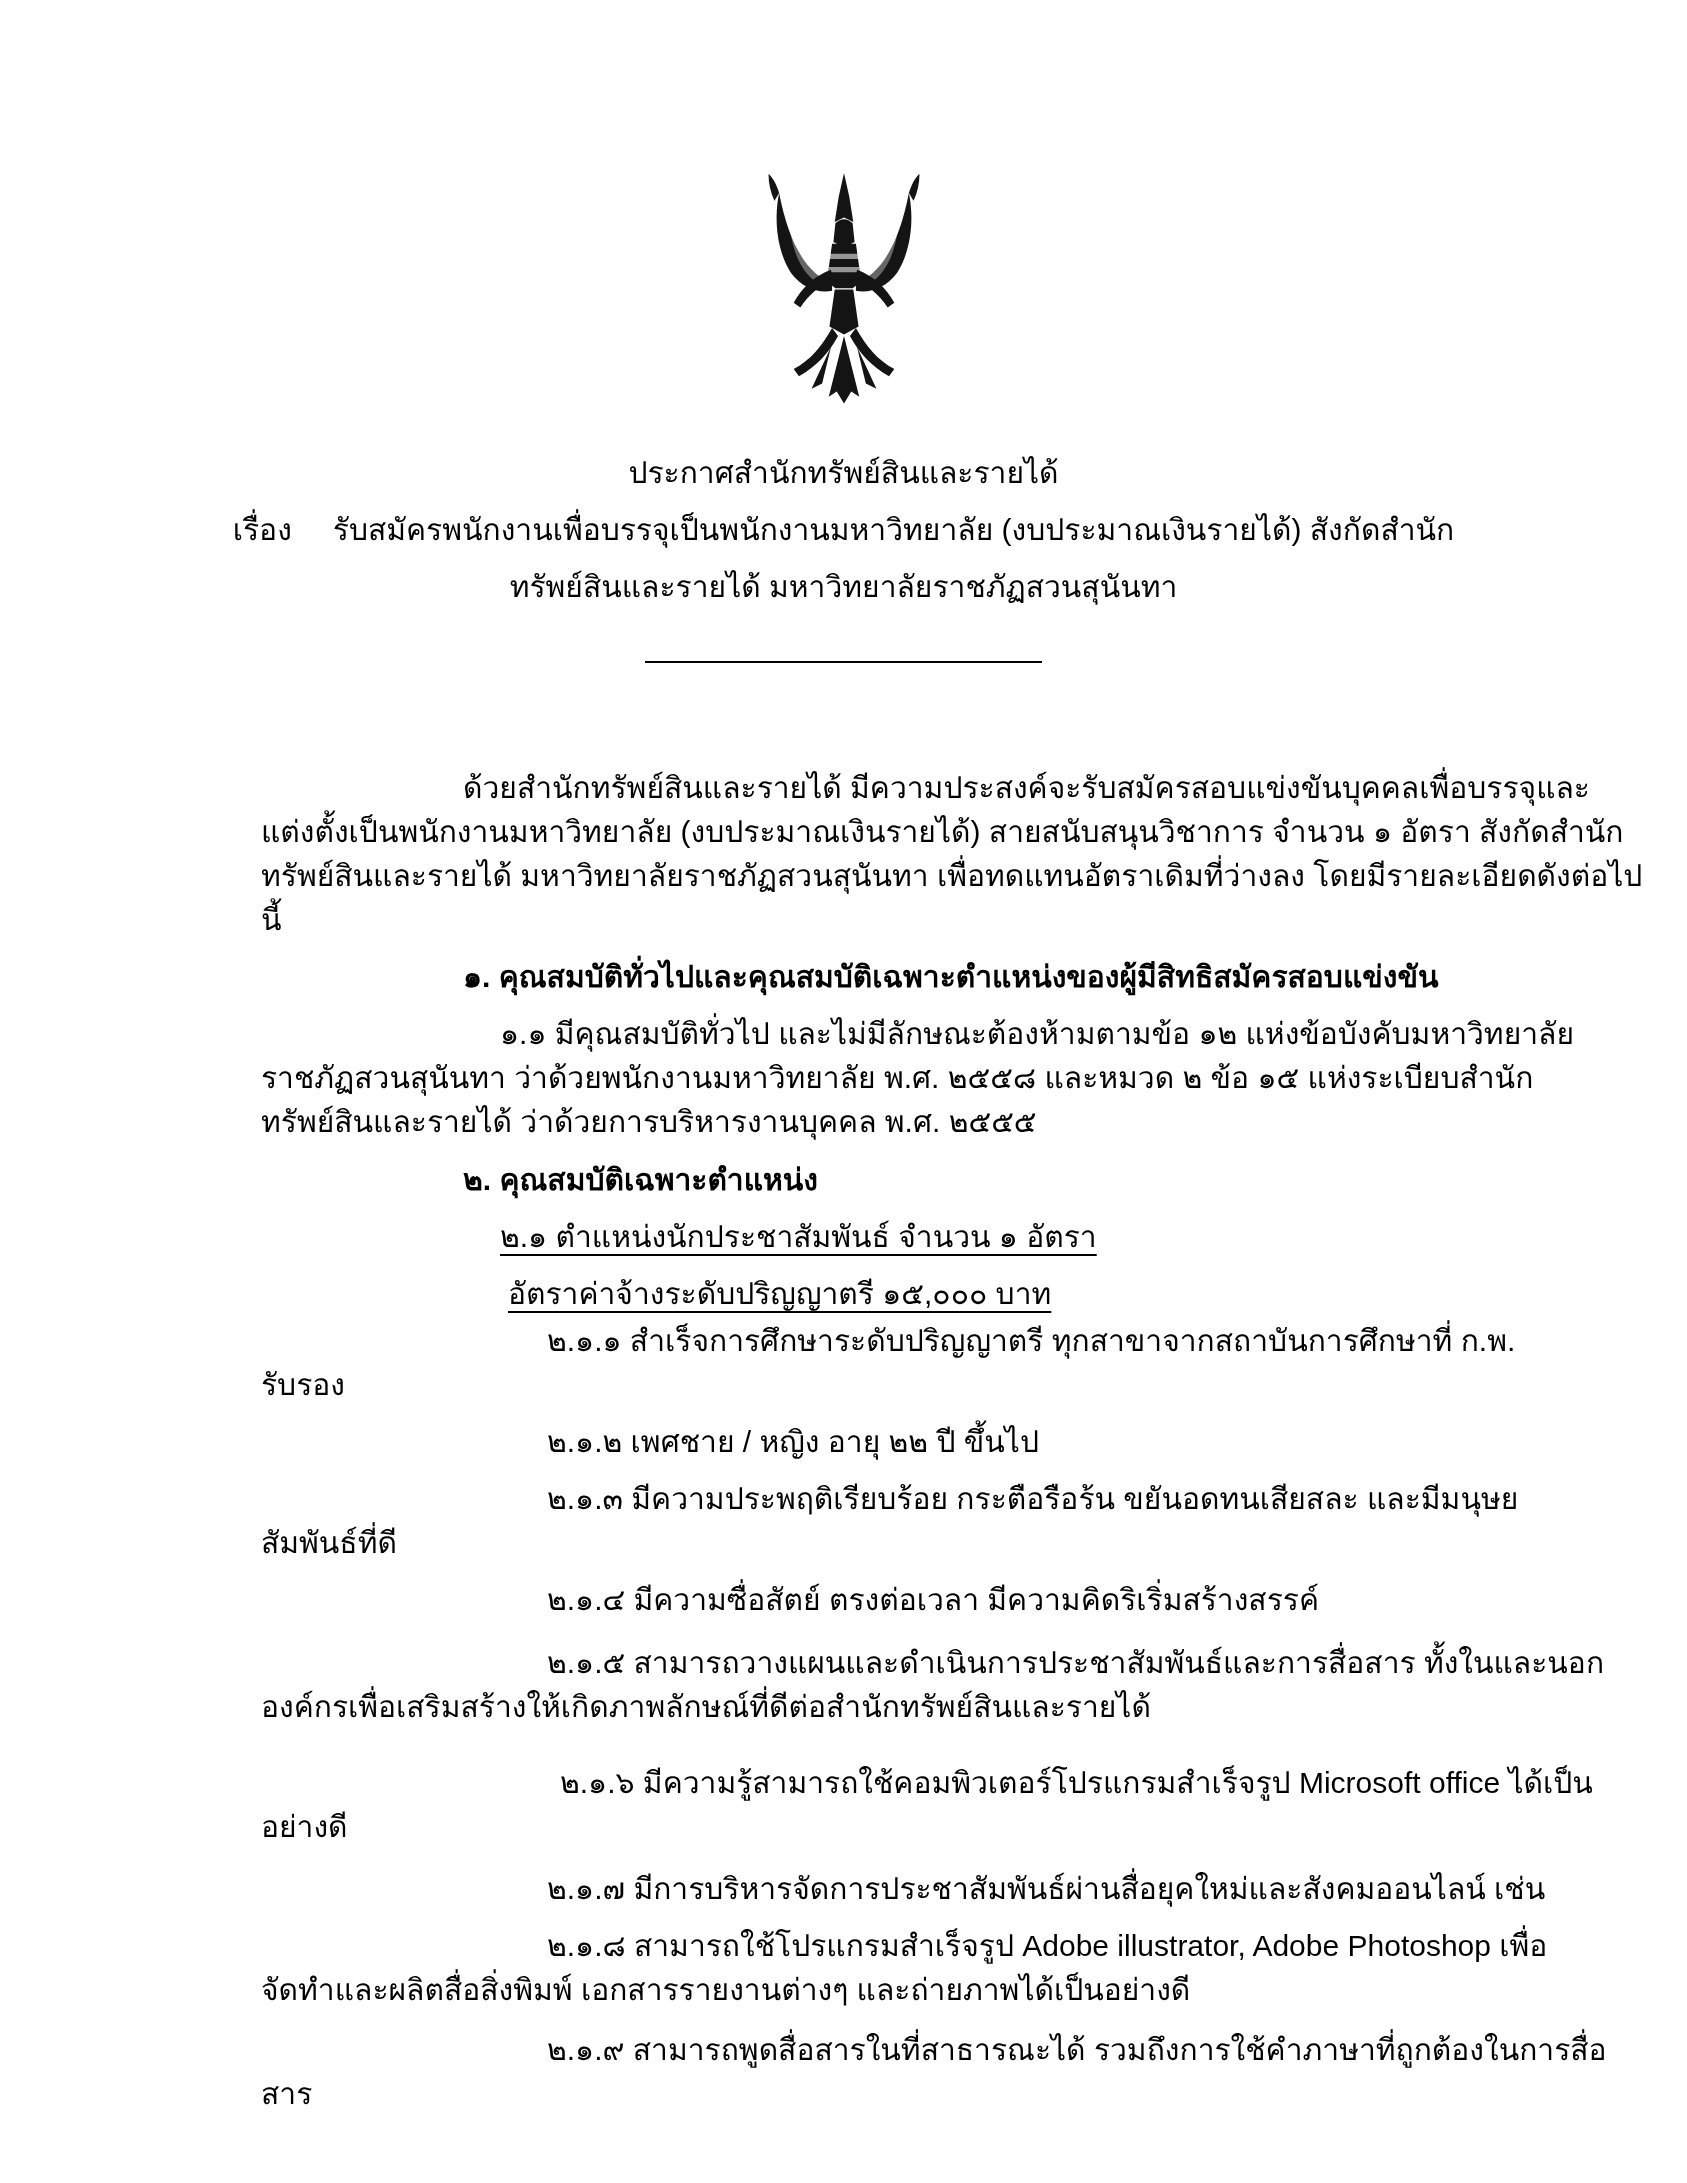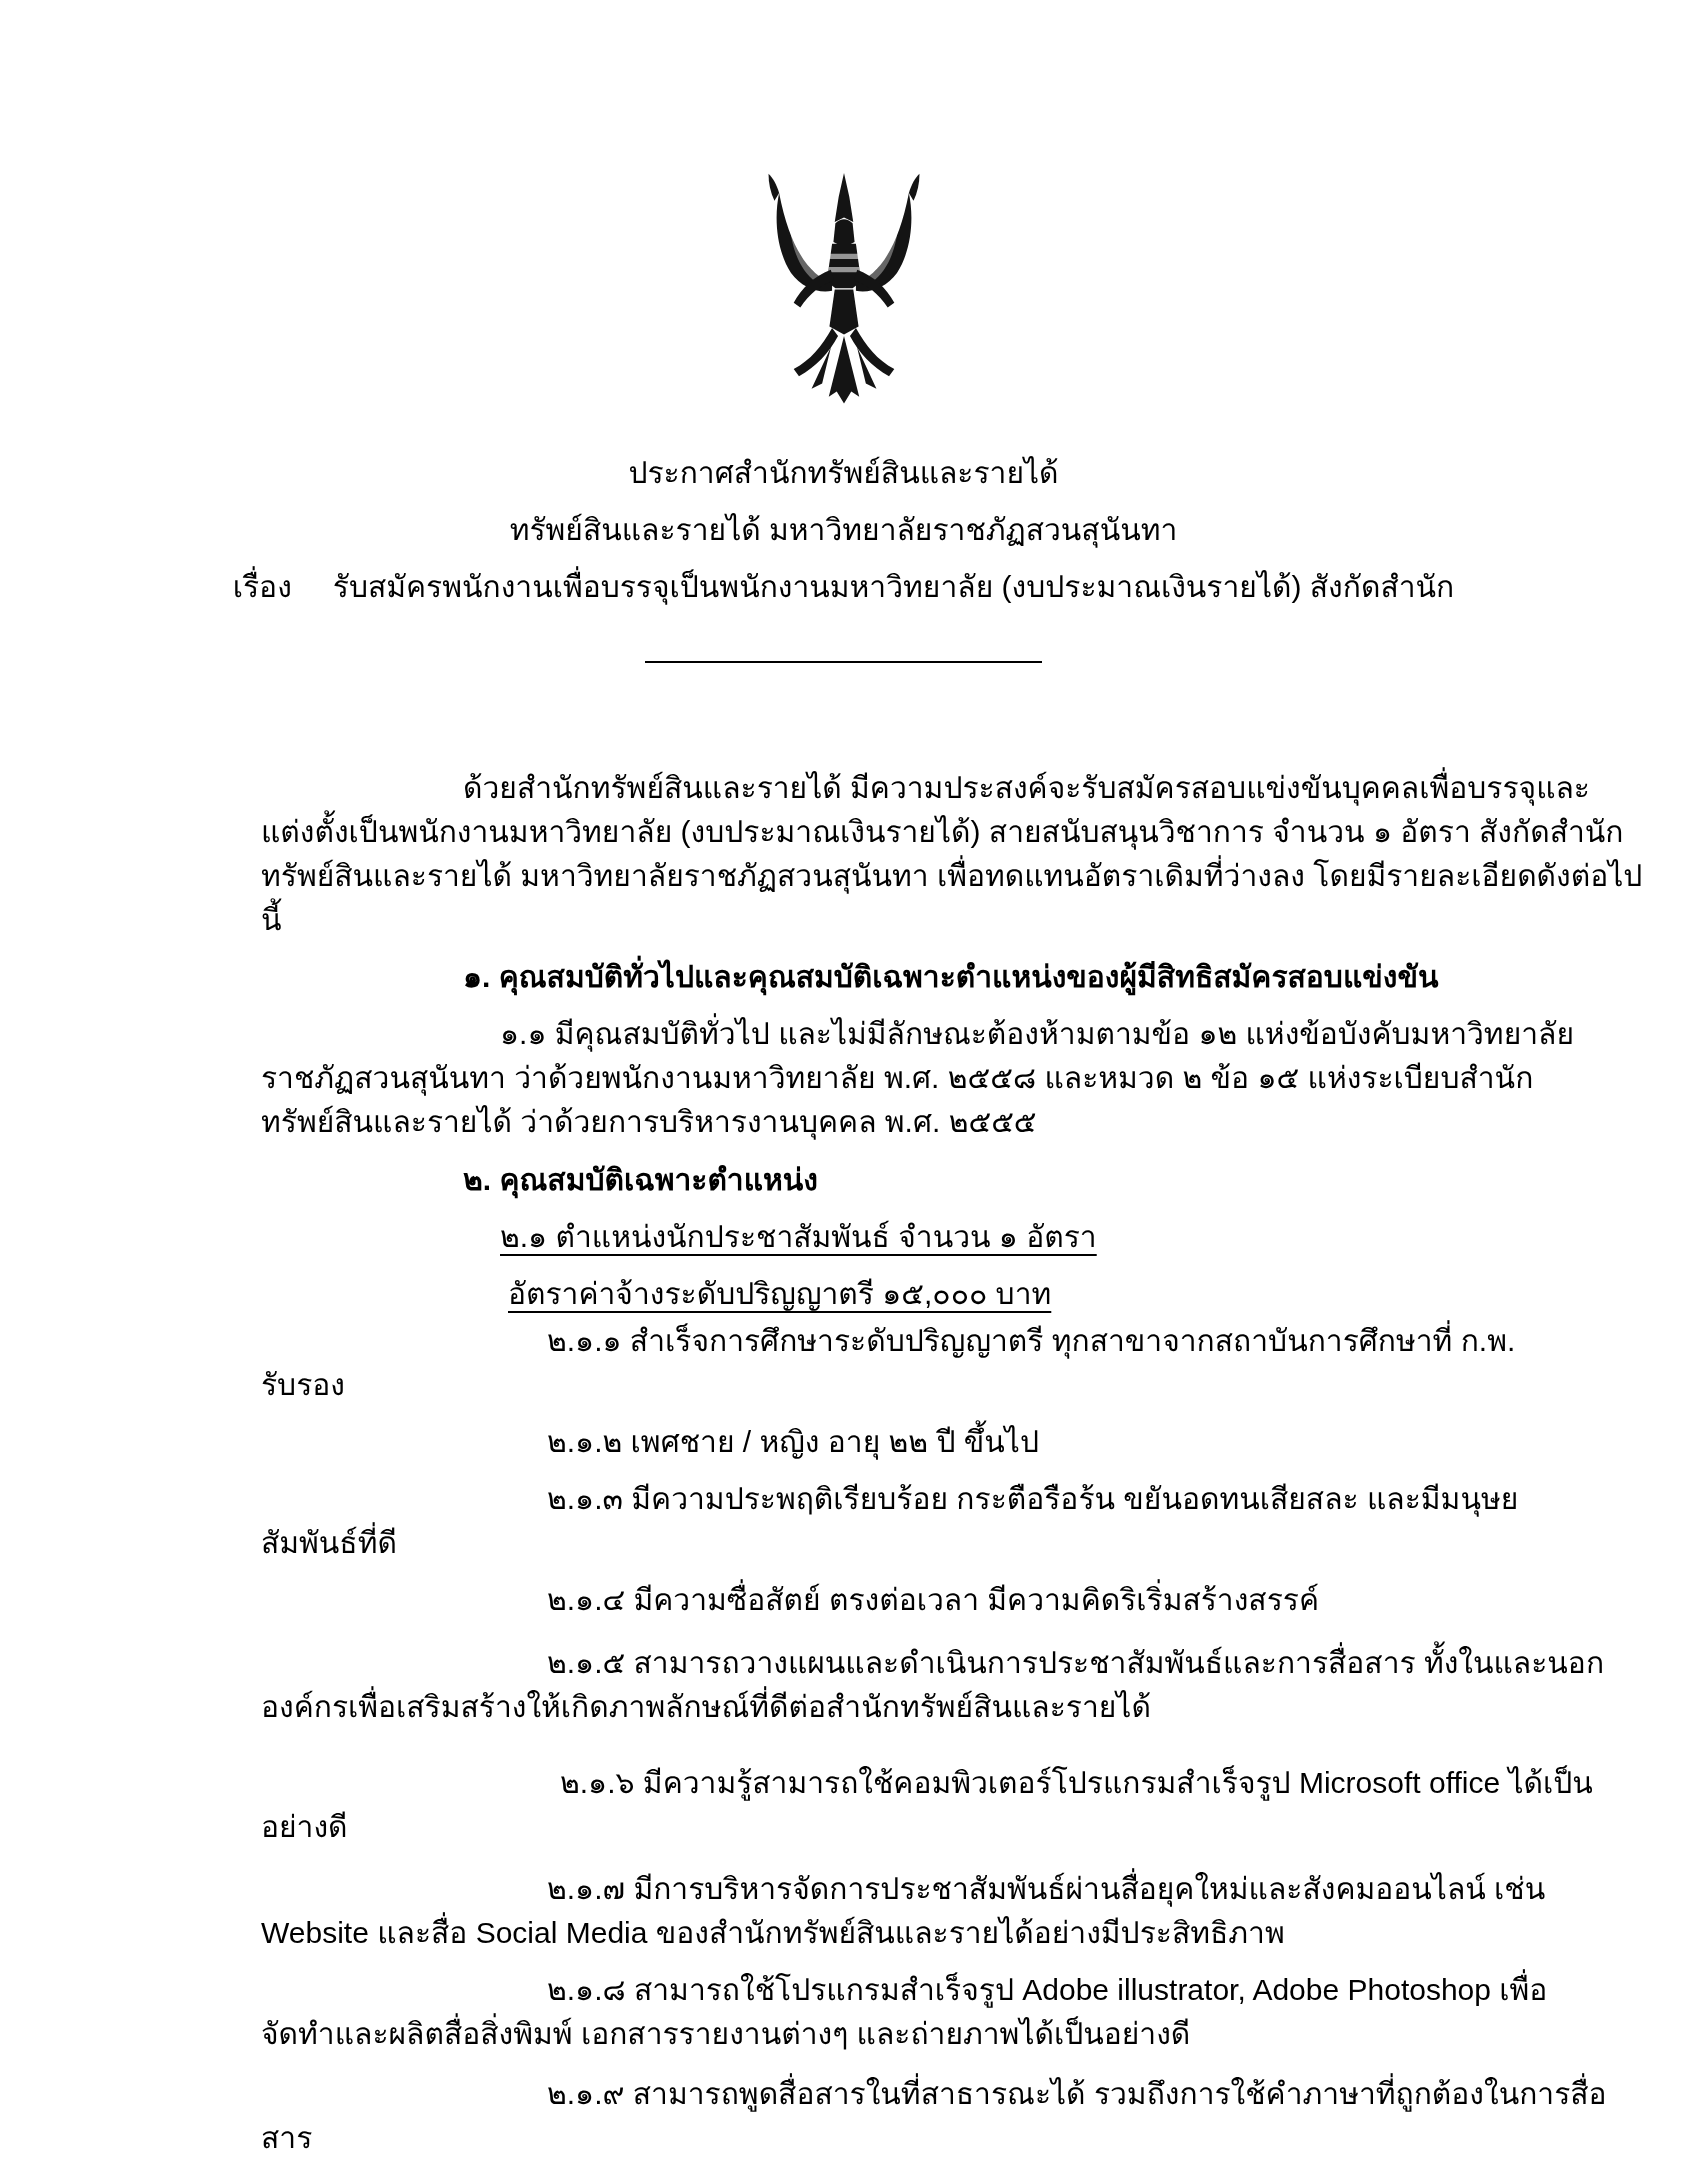--- a/index.html
+++ b/index.html
@@ -88,24 +88,24 @@
 
         <path d="M145 252 L122 344 L134 336 L145 354 L156 336 L168 344 Z"></path>
         <path d="M133 252 L96 332 L112 324 L127 262 Z"></path>
         <path d="M157 252 L194 332 L178 324 L163 262 Z"></path>
       </g>
     </svg>
   </div>
 
   <div class="title-block">
     <div class="ttl">ประกาศสำนักทรัพย์สินและรายได้</div>
-    <div>ทรัพย์สินและรายได้ มหาวิทยาลัยราชภัฏสวนสุนันทา</div>
     <div>
       <span>เรื่อง</span><span class="subject-gap"></span><span>รับสมัครพนักงานเพื่อบรรจุเป็นพนักงานมหาวิทยาลัย (งบประมาณเงินรายได้) สังกัดสำนัก</span>
     </div>
+    <div>ทรัพย์สินและรายได้ มหาวิทยาลัยราชภัฏสวนสุนันทา</div>
   </div>
 
   <div class="divider"></div>
 
   <div class="body-text">
 
     <div>
       <div class="ln ind-h">ด้วยสำนักทรัพย์สินและรายได้ มีความประสงค์จะรับสมัครสอบแข่งขันบุคคลเพื่อบรรจุและ</div>
       <div class="ln">แต่งตั้งเป็นพนักงานมหาวิทยาลัย (งบประมาณเงินรายได้) สายสนับสนุนวิชาการ จำนวน ๑ อัตรา สังกัดสำนัก</div>
       <div class="ln">ทรัพย์สินและรายได้ มหาวิทยาลัยราชภัฏสวนสุนันทา เพื่อทดแทนอัตราเดิมที่ว่างลง โดยมีรายละเอียดดังต่อไป</div>
@@ -150,21 +150,20 @@
         <div class="ln">องค์กรเพื่อเสริมสร้างให้เกิดภาพลักษณ์ที่ดีต่อสำนักทรัพย์สินและรายได้</div>
       </div>
 
       <div class="gap48">
         <div class="ln ind-item6">๒.๑.๖ มีความรู้สามารถใช้คอมพิวเตอร์โปรแกรมสำเร็จรูป Microsoft office ได้เป็น</div>
         <div class="ln">อย่างดี</div>
       </div>
 
       <div class="gap27">
         <div class="ln ind-item">๒.๑.๗ มีการบริหารจัดการประชาสัมพันธ์ผ่านสื่อยุคใหม่และสังคมออนไลน์ เช่น</div>
-        <div class="ln">Website และสื่อ Social Media ของสำนักทรัพย์สินและรายได้อย่างมีประสิทธิภาพ</div>
       </div>
 
       <div class="gap20">
         <div class="ln ind-item">๒.๑.๘ สามารถใช้โปรแกรมสำเร็จรูป Adobe illustrator, Adobe Photoshop เพื่อ</div>
         <div class="ln">จัดทำและผลิตสื่อสิ่งพิมพ์ เอกสารรายงานต่างๆ และถ่ายภาพได้เป็นอย่างดี</div>
       </div>
 
       <div class="gap24">
         <div class="ln ind-item">๒.๑.๙ สามารถพูดสื่อสารในที่สาธารณะได้ รวมถึงการใช้คำภาษาที่ถูกต้องในการสื่อ</div>
         <div class="ln">สาร</div>

